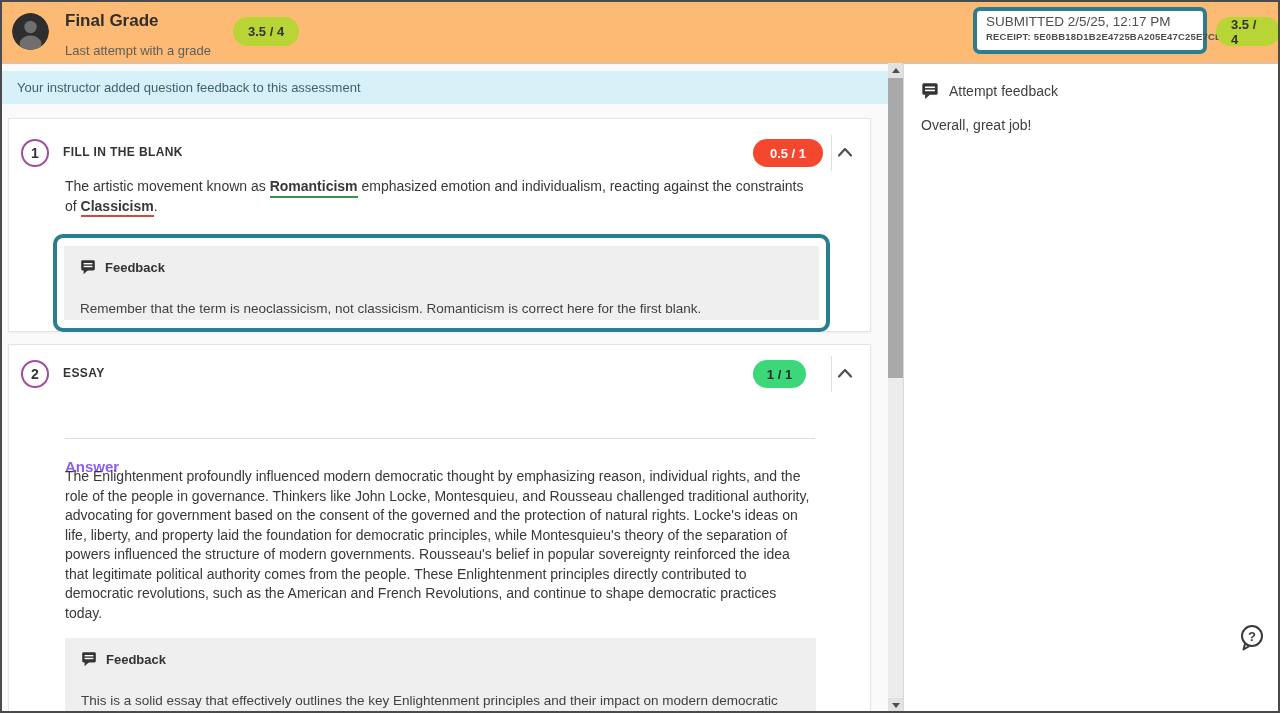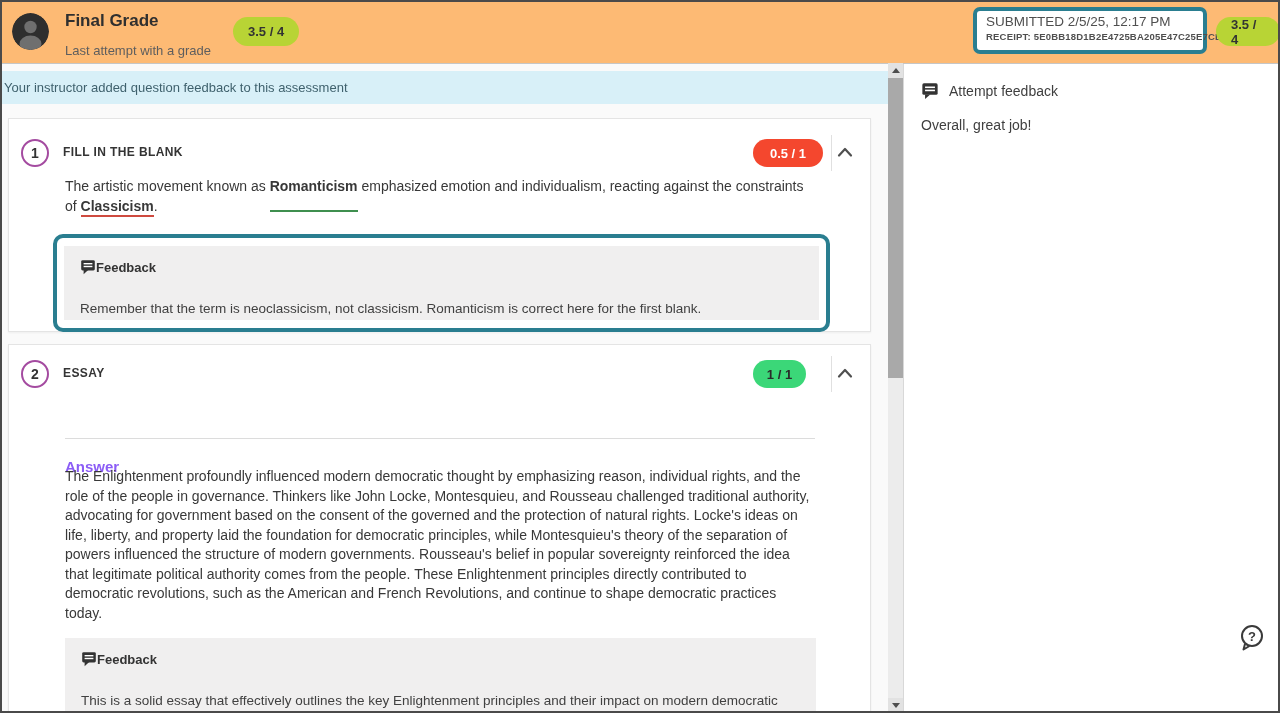--- a/index.html
+++ b/index.html
@@ -23,21 +23,21 @@
   .submitted-box{
     position:absolute;left:973px;top:7px;width:234px;height:47px;box-sizing:border-box;
     border:4px solid #2a7e90;border-radius:7px;background:#fff;padding:3px 9px;
   }
   .submitted-line{font-size:13.5px;color:#4f4f4f;white-space:nowrap;}
   .receipt-line{font-size:9.5px;font-weight:bold;color:#4f4f4f;letter-spacing:.2px;margin-top:2px;white-space:nowrap;}
 
   
   .left-content{position:absolute;left:0;top:63px;width:888px;height:650px;background:#fafafa;overflow:hidden;}
   .banner{position:absolute;left:0;top:8px;width:888px;height:33px;background:#d8f0f8;}
-  .banner span{display:block;line-height:33px;padding-left:4px;font-size:13px;color:#3f616d;}
+  .banner span{display:block;line-height:33px;padding-left:17px;font-size:13px;color:#3f616d;}
 
   .card{position:absolute;left:8px;width:863px;background:#fff;border:1px solid #e4e4e4;box-shadow:0 1px 2px rgba(0,0,0,.05);box-sizing:border-box;}
   .card1{top:55px;height:214px;}
   .card2{top:281px;height:500px;}
 
   .qnum{
     position:absolute;left:12px;top:20px;width:28px;height:28px;border-radius:50%;
     border:2px solid #a44ba0;box-sizing:border-box;display:flex;align-items:center;justify-content:center;
     font-weight:bold;font-size:14px;color:#333;
   }
@@ -49,30 +49,30 @@
   .pill-red{background:#f4472e;color:#fff;right:47px;min-width:70px;}
   .pill-green{background:#3bd778;color:#2a2a2a;right:64px;min-width:53px;}
   .vdiv{position:absolute;left:822px;top:16px;width:1px;height:36px;background:#e0e0e0;}
   .card2 .vdiv{top:11px;}
   .chevron-btn{position:absolute;right:12px;top:22px;width:26px;height:24px;background:none;border:none;cursor:pointer;padding:0;}
   .card2 .chevron-btn{top:17px;}
 
   .prompt{position:absolute;left:56px;top:58px;width:752px;font-size:14px;line-height:19.5px;color:#383838;white-space:pre-wrap;margin:0;}
   .card2 .prompt{top:60px;white-space:normal;}
   .ans{font-weight:bold;}
-  .ans-green{border-bottom:2px solid #3f8f4f;padding-bottom:16px;}
+  .ans-green{border-bottom:2px solid #3f8f4f;padding-bottom:2px;}
   .ans-red{border-bottom:2px solid #cf4a3f;padding-bottom:1px;}
 
   .highlight-ring{
     position:absolute;left:44px;top:115px;width:777px;height:98px;box-sizing:border-box;
     border:4px solid #2a7e90;border-radius:10px;padding:8px 7px;
   }
   .feedback-box{background:#f0efef;box-sizing:border-box;padding:13px 16px;}
   .highlight-ring .feedback-box{width:100%;height:100%;}
-  .fb-head{display:flex;align-items:center;font-size:13px;font-weight:bold;color:#333;}
+  .fb-head{display:flex;align-items:center;gap:9px;font-size:13px;font-weight:bold;color:#333;}
   .fb-text{margin:24px 0 0 0;font-size:13.5px;line-height:19px;color:#414141;}
 
   .hr-line{position:absolute;left:56px;top:93px;width:750px;height:1px;background:#dcdcdc;}
   .answer-heading{position:absolute;left:56px;top:113px;font-size:15px;font-weight:bold;color:#8b5cf6;margin:0;}
   .answer-text{position:absolute;left:56px;top:122px;width:752px;font-size:14px;line-height:19.5px;color:#383838;margin:0;}
   .fb2{position:absolute;left:56px;top:293px;width:751px;height:170px;}
 
   
   .scrollbar{position:absolute;left:888px;top:63px;width:15px;height:650px;background:#ececec;z-index:6;}
   .sb-btn{position:absolute;left:0;width:15px;height:15px;background:#e2e2e2;display:flex;align-items:center;justify-content:center;cursor:pointer;}

